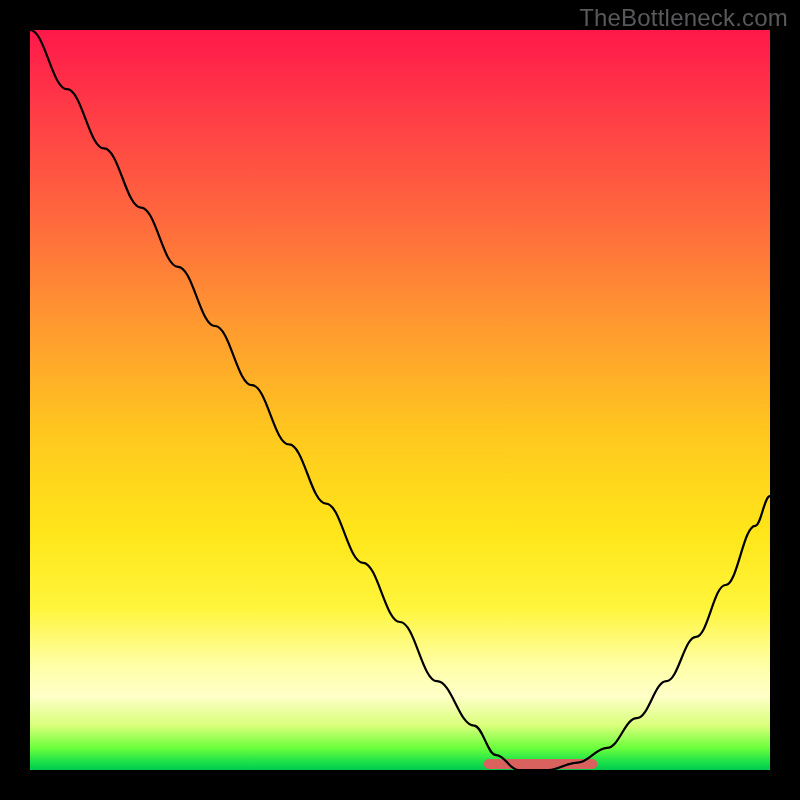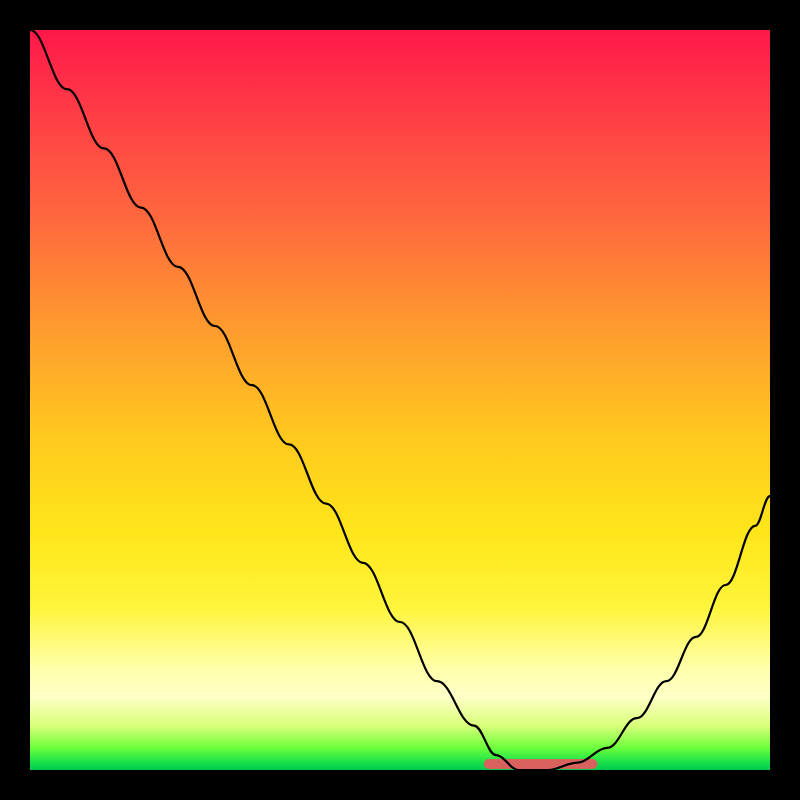--- a/index.html
+++ b/index.html
@@ -65,20 +65,21 @@
     fill: none;
     stroke: #d9625f;
     stroke-width: 10;
     stroke-linecap: round;
   }
 </style>
 </head>
 <body>
 
 <div class="frame">
+  <div class="watermark">TheBottleneck.com</div>
 
   <div class="plot">
     <div class="gradient"></div>
     <svg class="curve" viewBox="0 0 740 740" preserveAspectRatio="none">
       <path class="floor" d="M 458.8 734 L 562.4 734"></path>
       <path class="line" d="M 0 0 C 14.8 0 22.2 59.19999999999993 37 59.19999999999993 C 51.8 59.19999999999993 59.2 118.39999999999998 74 118.39999999999998 C 88.8 118.39999999999998 96.2 177.60000000000002 111 177.60000000000002 C 125.8 177.60000000000002 133.2 236.79999999999995 148 236.79999999999995 C 162.8 236.79999999999995 170.2 296 185 296 C 199.8 296 207.2 355.2 222 355.2 C 236.8 355.2 244.2 414.4 259 414.4 C 273.8 414.4 281.2 473.6 296 473.6 C 310.8 473.6 318.2 532.8 333 532.8 C 347.8 532.8 355.2 592 370 592 C 384.8 592 392.20000000000005 651.2 407.00000000000006 651.2 C 421.8 651.2 429.20000000000005 695.6 444 695.6 C 452.88 695.6 457.32 725.2 466.2 725.2 C 475.08 725.2 479.52000000000004 740 488.40000000000003 740 C 500.24 740 506.16 740 518 740 C 529.84 740 535.76 732.6 547.6 732.6 C 559.44 732.6 565.36 717.8 577.2 717.8 C 589.04 717.8 594.96 688.2 606.8 688.2 C 618.64 688.2 624.56 651.2 636.4 651.2 C 648.24 651.2 654.16 606.8 666 606.8 C 677.8399999999999 606.8 683.76 555 695.5999999999999 555 C 707.4399999999999 555 713.3599999999999 495.79999999999995 725.1999999999999 495.79999999999995 C 731.12 495.79999999999995 734.0799999999999 466.2 740 466.2"></path>
     </svg>
   </div>
 </div>
 

